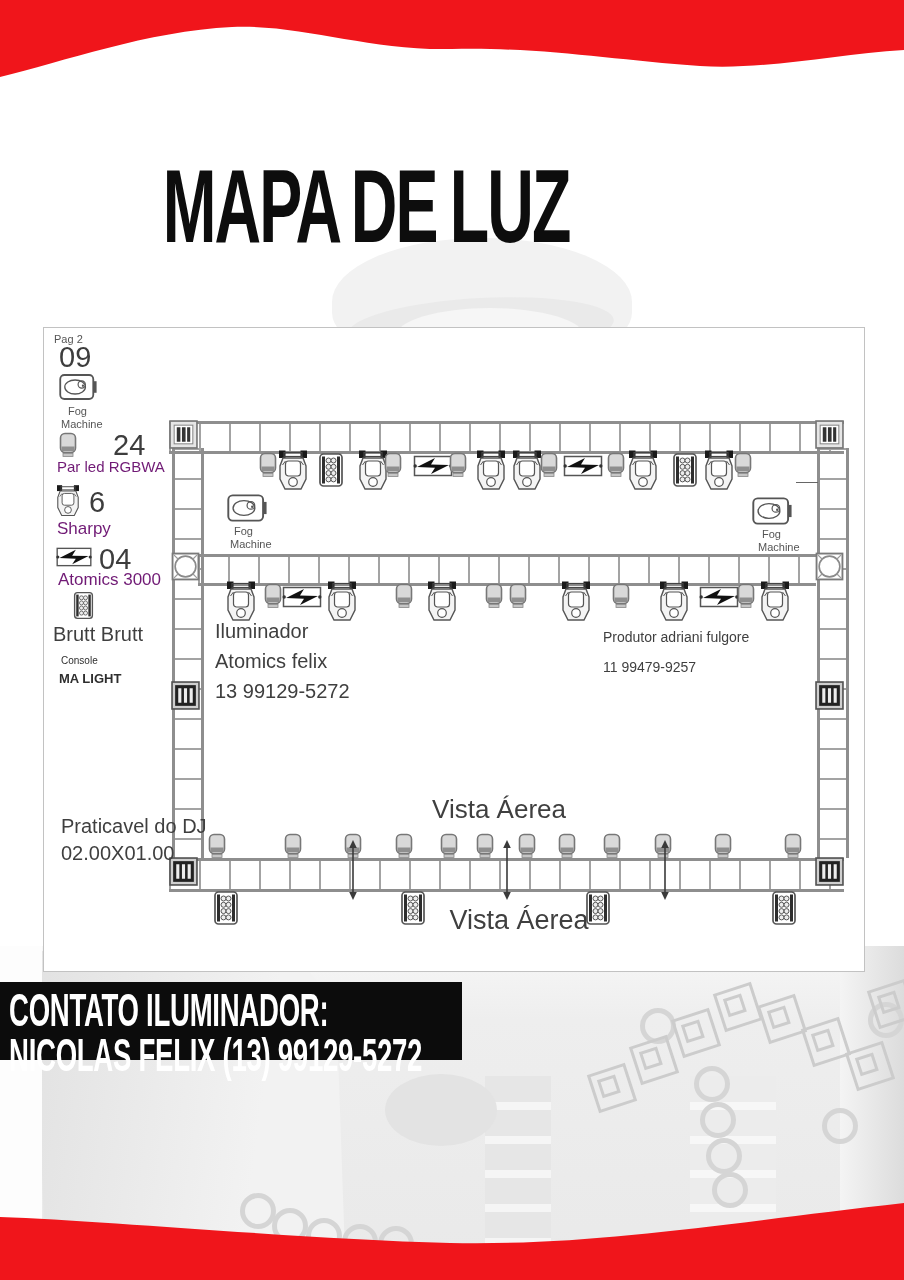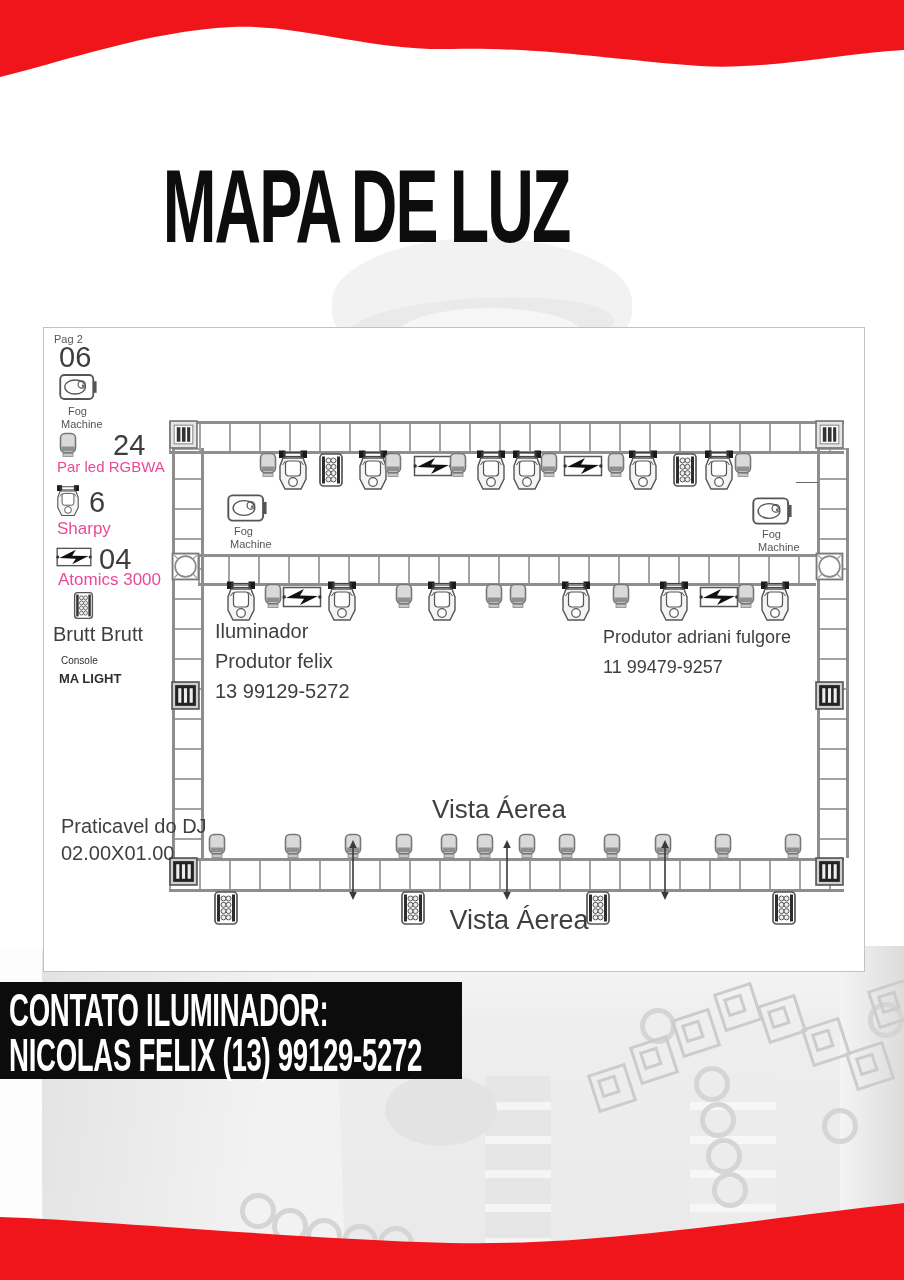--- a/index.html
+++ b/index.html
@@ -29,24 +29,24 @@
   .abs{position:absolute;}
   .dtext{color:#3f3f3f;}
   
   .truss-h{position:absolute;border-top:3px solid #8e8e8e;border-bottom:3px solid #8e8e8e;
     background:repeating-linear-gradient(90deg,#a3a3a3 0 2px,transparent 2px 30px);}
   .truss-v{position:absolute;border-left:3px solid #8e8e8e;border-right:3px solid #8e8e8e;
     background:repeating-linear-gradient(180deg,#a3a3a3 0 2px,transparent 2px 30px);}
   .fx{position:absolute;overflow:visible;}
   .node{position:absolute;}
   .legend-num{font-size:29px;color:#3d3d3d;}
-  .legend-label{font-size:15px;color:#ec4899;}
+  .legend-label{font-size:15px;color:#701a75;}
   .small-label{font-size:11px;color:#555;line-height:13px;}
   
-  .contact{position:absolute;left:0;top:982px;width:462px;height:97px;background:#0c0c0c;z-index:2;
+  .contact{position:absolute;left:0;top:982px;width:462px;height:78px;background:#0c0c0c;z-index:2;
     padding:6px 0 0 9px;box-sizing:border-box;}
   .contact span{display:block;font-size:46px;font-weight:bold;color:#ffffff;line-height:45px;
     letter-spacing:-0.5px;transform:scaleX(0.60);transform-origin:left;white-space:nowrap;}
 </style>
 </head>
 <body>
 
 <svg width="0" height="0" style="position:absolute" aria-hidden="true">
   <defs>
     <symbol id="sym-par" viewBox="0 0 18 26">
@@ -176,21 +176,21 @@
 </svg>
 
 <div class="title">
   <span>MAPA DE LUZ</span>
 </div>
 
 <div class="panel">
 
   <div class="abs" style="left:0;top:0;width:160px;height:400px;">
     <div class="abs small-label" style="left:10px;top:5px;">Pag 2</div>
-    <div class="abs legend-num" style="left:15px;top:13px;">06</div>
+    <div class="abs legend-num" style="left:15px;top:13px;">09</div>
     <svg class="abs" style="left:15px;top:45px;" width="38" height="28">
         <use href="#sym-fog"></use>
       </svg>
     <div class="abs small-label" style="left:24px;top:77px;">Fog</div>
     <div class="abs small-label" style="left:17px;top:90px;">Machine</div>
 
     <svg class="abs" style="left:15px;top:104px;" width="18" height="26">
         <use href="#sym-par"></use>
       </svg>
     <div class="abs legend-num" style="left:41px;top:101px;margin-left:28px;">24</div>
@@ -406,24 +406,24 @@
 
   <svg class="abs" style="left:708px;top:169px;" width="40" height="28">
       <use href="#sym-fog"></use>
     </svg>
   <div class="abs small-label" style="left:718px;top:200px;">Fog</div>
   <div class="abs small-label" style="left:714px;top:213px;">Machine</div>
   <div class="abs" style="left:752px;top:154px;width:22px;border-top:1.5px solid #666;"></div>
 
   <div class="abs dtext" style="left:171px;top:288px;font-size:20px;line-height:30px;">
     <div>Iluminador</div>
-    <div>Produtor felix</div>
+    <div>Atomics felix</div>
     <div>13 99129-5272</div>
   </div>
-  <div class="abs dtext" style="left:559px;top:294px;font-size:18px;line-height:30px;">
+  <div class="abs dtext" style="left:559px;top:294px;font-size:14px;line-height:30px;">
     <div>Produtor adriani fulgore</div>
     <div>11 99479-9257</div>
   </div>
   <div class="abs dtext" style="left:360px;top:466px;width:190px;text-align:center;font-size:26px;">Vista Áerea</div>
   <div class="abs dtext" style="left:385px;top:577px;width:180px;text-align:center;font-size:27px;">Vista Áerea</div>
   <div class="abs dtext" style="left:17px;top:485px;font-size:20px;line-height:27px;">
     <div>Praticavel do DJ</div>
     <div>02.00X01.00</div>
   </div>
 </div>

